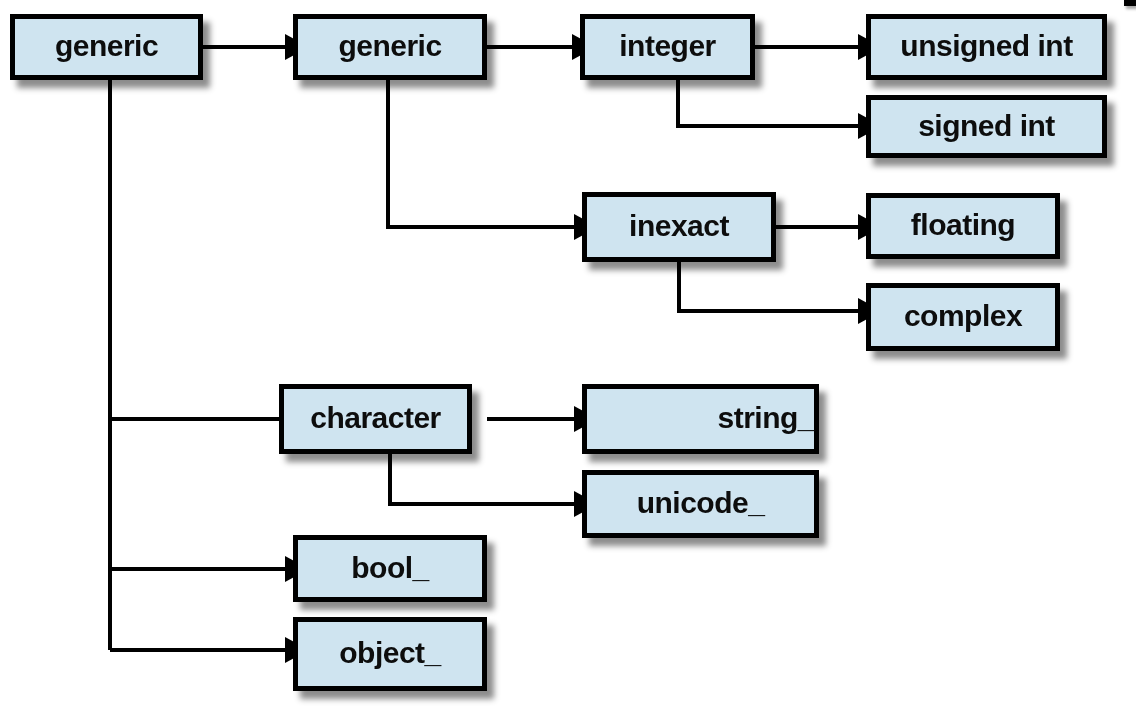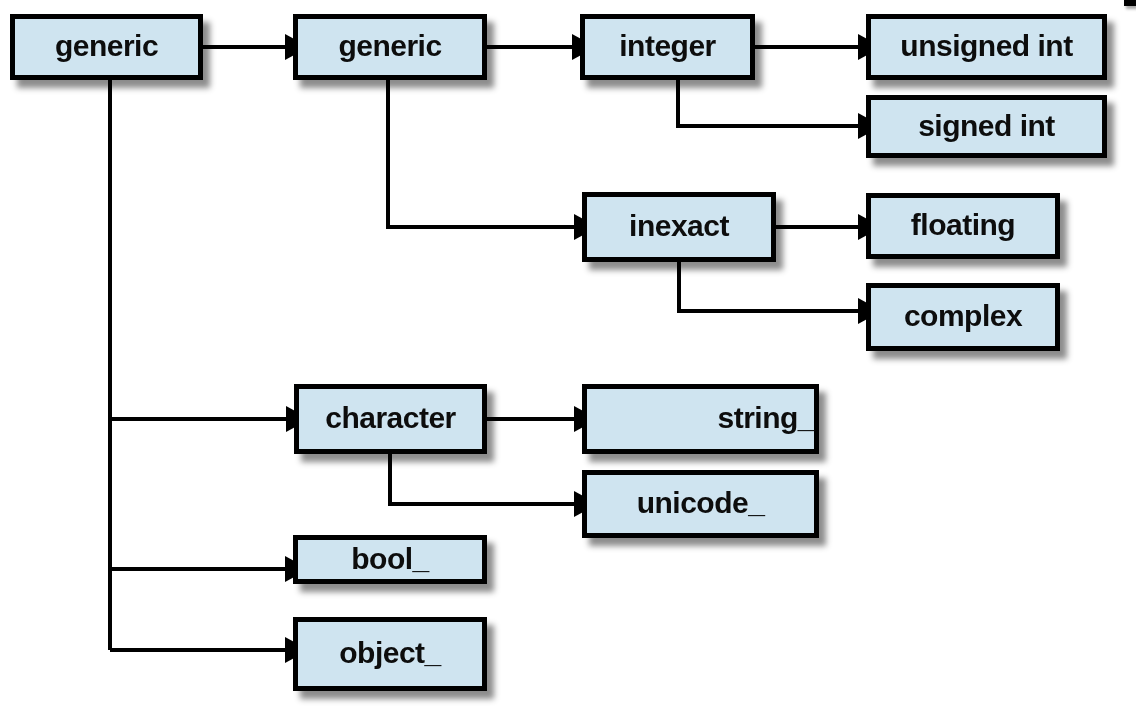--- a/index.html
+++ b/index.html
@@ -113,30 +113,30 @@
       </div>
       <div class="node" style="left: 582px; top: 192px; width: 194px; height: 70px;">
         <span class="node-label">inexact</span>
       </div>
       <div class="node" style="left: 866px; top: 193px; width: 194px; height: 66px;">
         <span class="node-label">floating</span>
       </div>
       <div class="node" style="left: 866px; top: 277px; width: 194px; height: 68px; margin-top: 6px;">
         <span class="node-label">complex</span>
       </div>
-      <div class="node" style="left: 294px; top: 384px; width: 193px; height: 70px;">
+      <div class="node" style="left: 279px; top: 384px; width: 193px; height: 70px;">
         <span class="node-label">character</span>
       </div>
       <div class="node" style="left: 582px; top: 384px; width: 237px; height: 70px; justify-content: flex-end;">
         <span class="node-label">string_</span>
       </div>
       <div class="node" style="left: 582px; top: 470px; width: 237px; height: 68px;">
         <span class="node-label">unicode_</span>
       </div>
-      <div class="node" style="left: 293px; top: 535px; width: 194px; height: 49px;">
+      <div class="node" style="left: 293px; top: 535px; width: 194px; height: 67px;">
         <span class="node-label">bool_</span>
       </div>
       <div class="node" style="left: 293px; top: 617px; width: 194px; height: 74px; text-align: center;">
         <span class="node-label">object_</span>
       </div>
     </div>
   <div id="corner-mark" style="left: 1124px; top: 0px; width: 12px; height: 6px;"></div>
 </div>
 
 </body></html>

